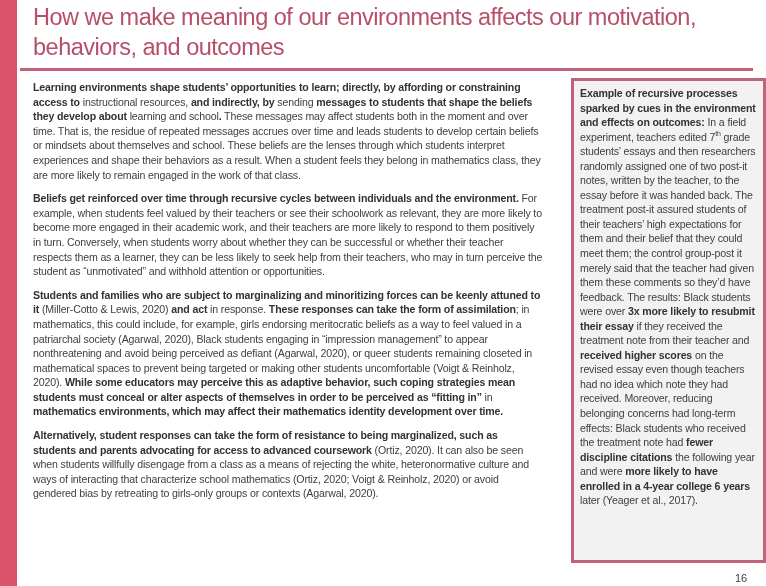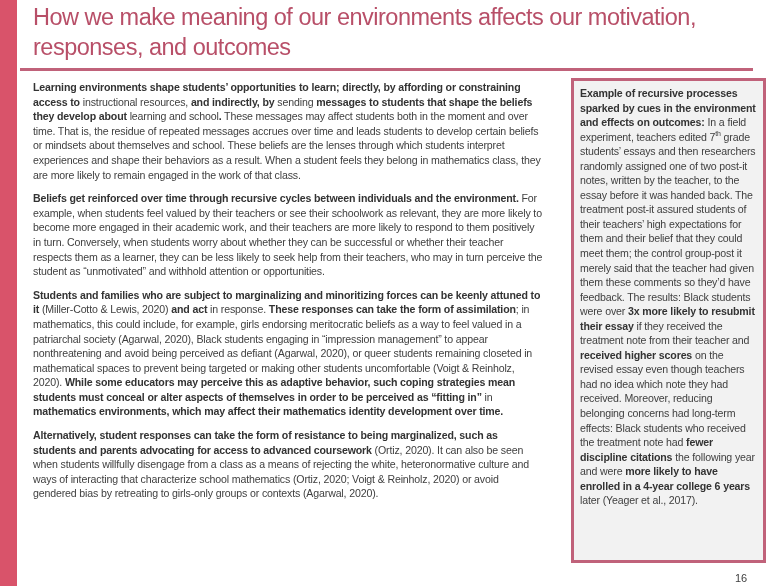--- a/index.html
+++ b/index.html
@@ -30,21 +30,21 @@
   .callout-text { font-size:10.6px; line-height:14.55px; color:#404040; letter-spacing:-0.15px; }
   .callout-text b { color:#333; }
   .page-number { position:absolute; left:735px; top:572px; font-size:11px; color:#404040; }
   sup { font-size:7px; line-height:0; }
 </style>
 </head>
 <body>
 
 <div class="accent-bar"></div>
 
-<div class="title">How we make meaning of our environments affects our motivation, responses, and outcomes</div>
+<div class="title">How we make meaning of our environments affects our motivation, behaviors, and outcomes</div>
 <div class="title-rule"></div>
 
 <div class="main">
   <p><b>Learning environments shape students’ opportunities to learn; directly, by affording or constraining access to</b><span> instructional resources, </span><b>and indirectly, by</b><span> sending </span><b>messages to students that shape the beliefs they develop about</b><span> learning and school</span><b>.</b><span> These messages may affect students both in the moment and over time. That is, the residue of repeated messages accrues over time and leads students to develop certain beliefs or mindsets about themselves and school. These beliefs are the lenses through which students interpret experiences and shape their behaviors as a result. When a student feels they belong in mathematics class, they are more likely to remain engaged in the work of that class.</span></p>
 
   <p><b>Beliefs get reinforced over time through recursive cycles between individuals and the environment.</b><span> For example, when students feel valued by their teachers or see their schoolwork as relevant, they are more likely to become more engaged in their academic work, and their teachers are more likely to respond to them positively in turn.  Conversely, when students worry about whether they can be successful or whether their teacher respects them as a learner, they can be less likely to seek help from their teachers, who may in turn perceive the student as “unmotivated” and withhold attention or opportunities.</span></p>
 
   <p><b>Students and families who are subject to marginalizing and minoritizing forces can be keenly attuned to it</b><span> (Miller-Cotto &amp; Lewis, 2020) </span><b>and act</b><span> in response. </span><b>These responses can take the form of assimilation</b><span>; in mathematics, this could include, for example, girls endorsing meritocratic beliefs as a way to feel valued in a patriarchal society (Agarwal, 2020), Black students engaging in “impression management” to appear nonthreatening and avoid being perceived as defiant (Agarwal, 2020), or queer students remaining closeted in mathematical spaces to prevent being targeted or making other students uncomfortable (Voigt &amp; Reinholz, 2020).  </span><b>While some educators may perceive this as adaptive behavior, such coping strategies mean students must conceal or alter aspects of themselves in order to be perceived as “fitting in”</b><span> in </span><b>mathematics environments, which may affect their mathematics identity development over time.</b></p>
 
   <p><b>Alternatively, student responses can take the form of resistance to being marginalized, such as students and parents advocating for access to advanced coursework</b><span> (Ortiz, 2020). It can also be seen when students willfully disengage from a class as a means of rejecting the white, heteronormative culture and ways of interacting that characterize school mathematics (Ortiz, 2020; Voigt &amp; Reinholz, 2020) or avoid gendered bias by retreating to girls-only groups or contexts (Agarwal, 2020).</span></p>

